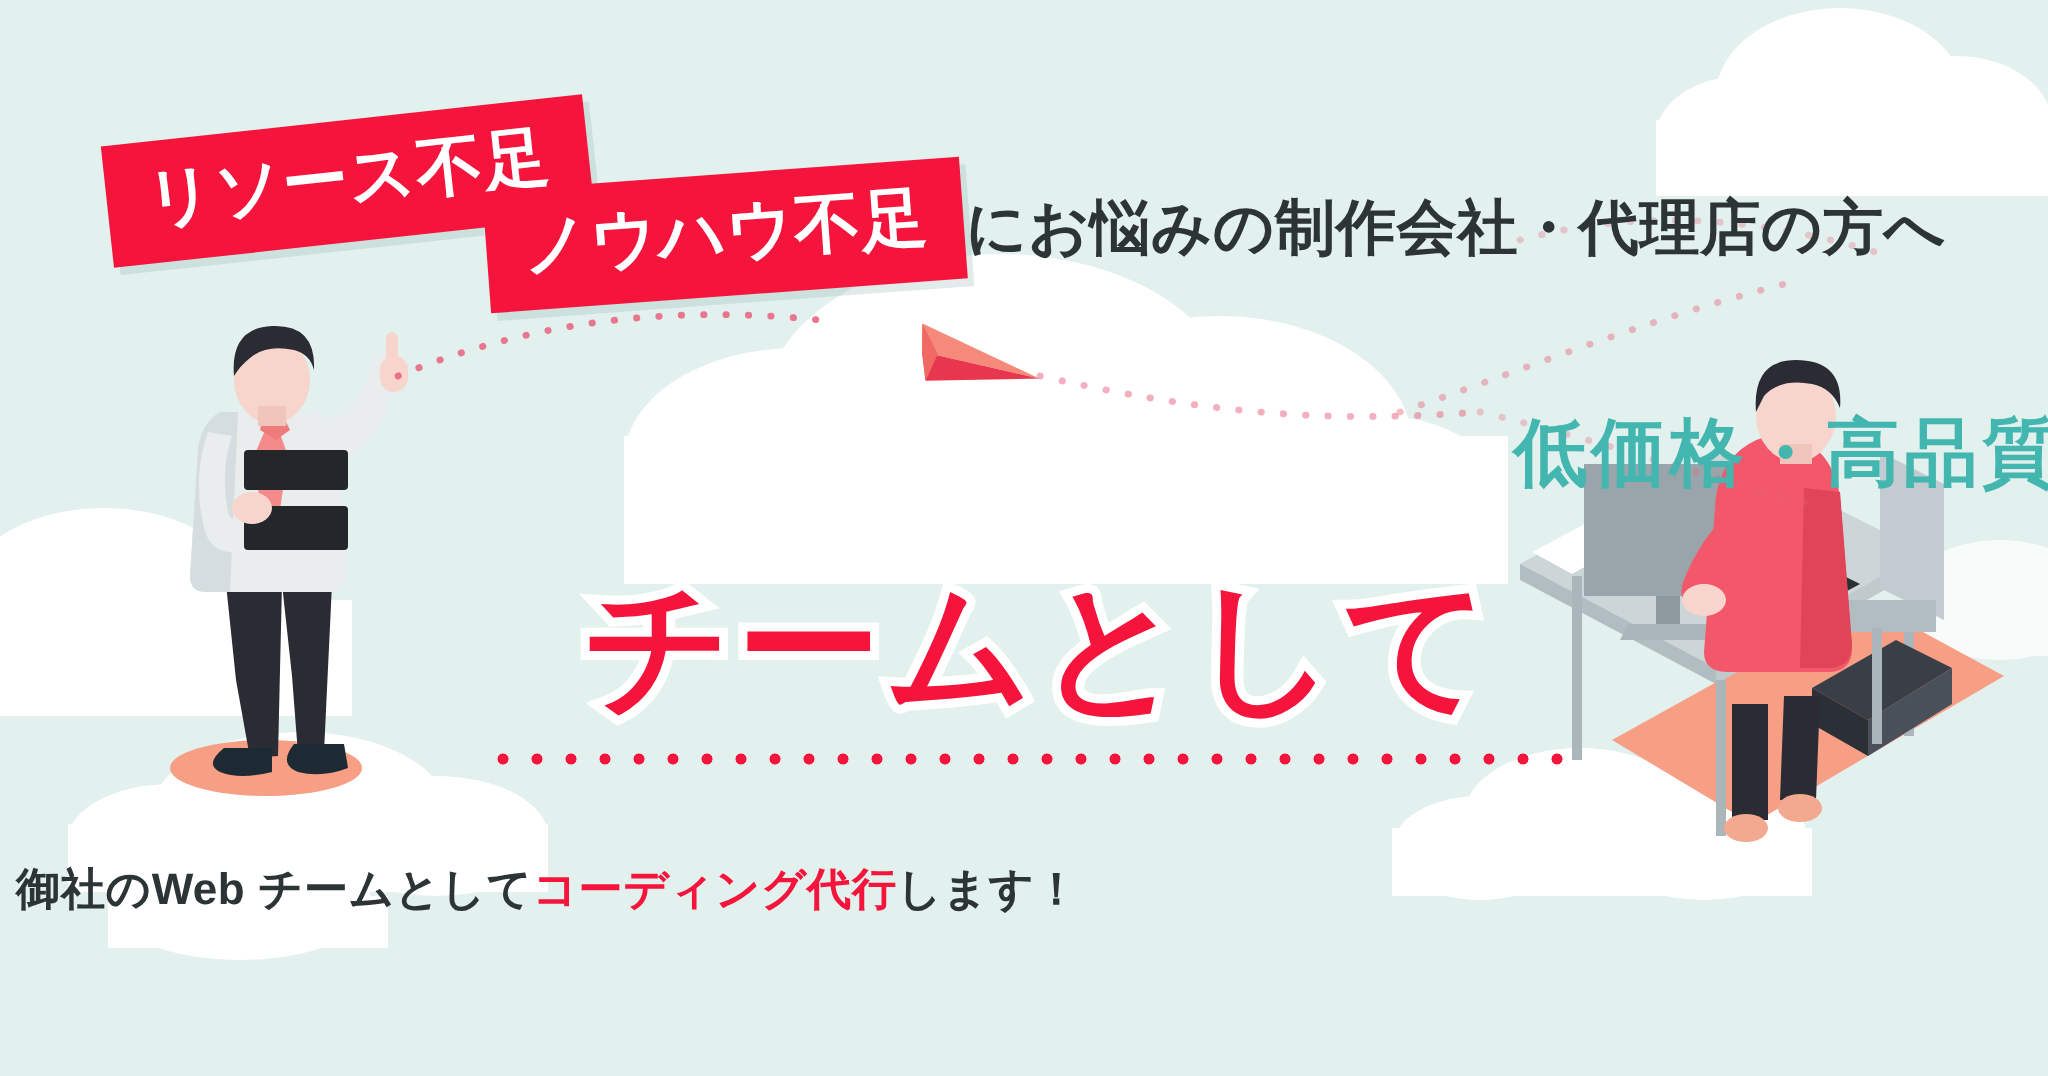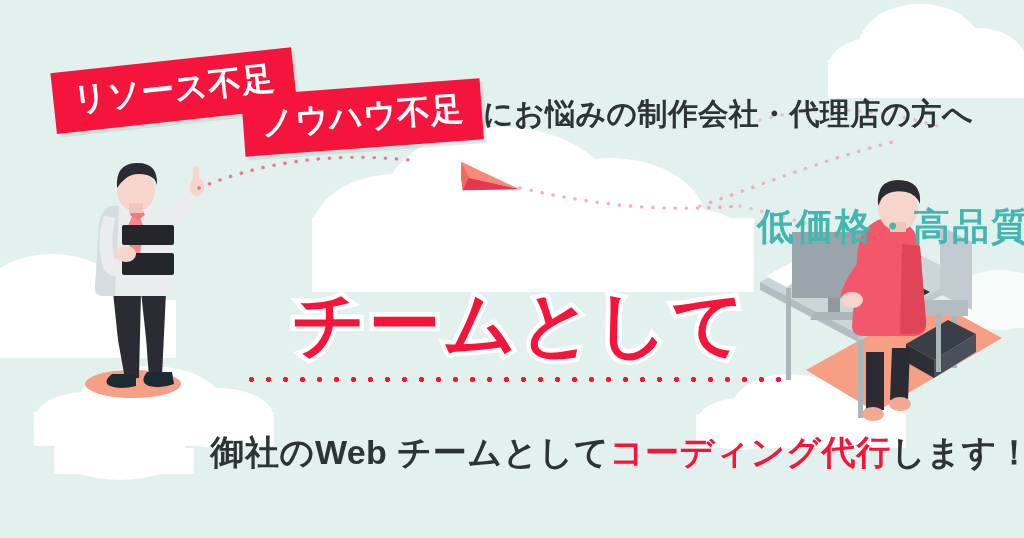--- a/index.html
+++ b/index.html
@@ -117,22 +117,22 @@
     background-size: 17px 7px;
     background-repeat: repeat-x;
     background-position: 0 center;
     z-index: 7;
   }
 
   #bottomline {
     position: absolute;
     left: 0; right: 0;
     top: 430px;
-    text-align: right;
-    font-size: 34px;
+    text-align: left;
+    font-size: 22px;
     font-weight: 700;
     color: #2d3436;
     letter-spacing: .02em;
     white-space: nowrap;
   }
   #bottomline > span { position: relative; left: 8px; }
   #bottomline .accent { color: #f5143c; }
   #bottomline .latin { letter-spacing: .01em; }
 </style>
 </head>

